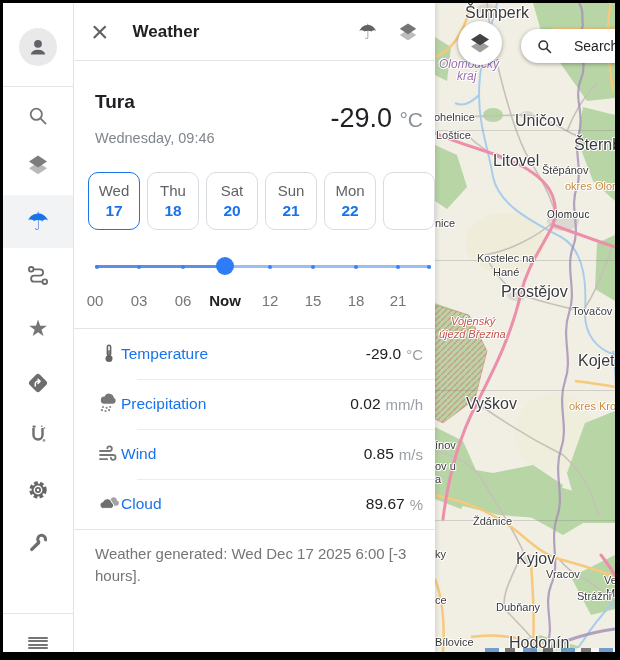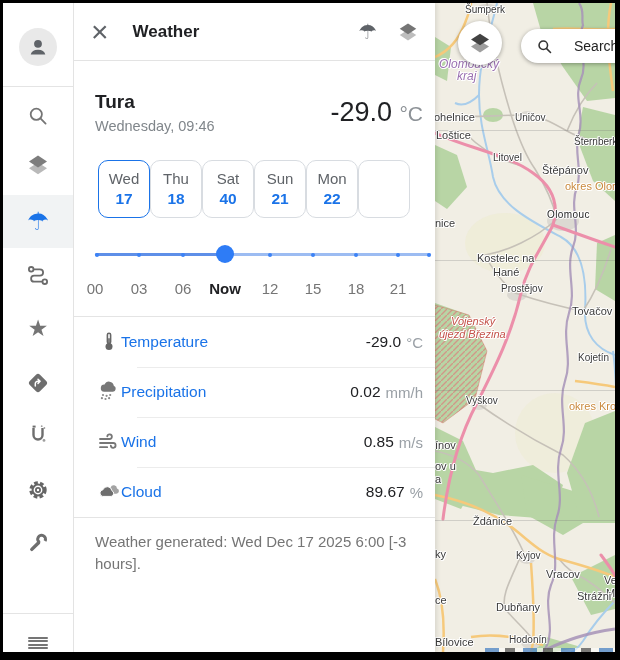--- a/index.html
+++ b/index.html
@@ -22,25 +22,25 @@
   .panel{position:absolute;left:70px;top:0;width:362px;height:100%;background:#fff;z-index:4;
          box-shadow:2px 0 4px rgba(0,0,0,.10);}
   .phead{position:relative;height:57px;border-bottom:1px solid #e3e3e3;display:flex;align-items:center;}
   .close-btn{border:none;background:none;font-size:30px;font-weight:300;color:#5f6368;
              margin-left:12px;cursor:pointer;line-height:1;padding:0 6px;}
   .ptitle{font-size:17px;font-weight:700;color:#202124;margin-left:18px;}
   .phead-icons{margin-left:auto;margin-right:16px;display:flex;align-items:center;gap:20px;}
   .umb-h{font-size:21px;color:#5f6368;}
   .loc-row{display:flex;align-items:center;justify-content:space-between;padding:30px 12px 0 22px;}
   .loc-name{font-size:19px;font-weight:700;color:#202124;}
-  .loc-date{font-size:14.5px;color:#80868b;margin-top:5px;}
+  .loc-date{font-size:14.5px;color:#80868b;margin-top:17px;}
   .temp{white-space:nowrap;}
   .temp-val{font-size:27px;color:#202124;}
   .temp-unit{font-size:21px;color:#8d9297;margin-left:3px;}
-  .days{display:flex;gap:0;padding-left:25px;margin-top:26px;overflow:hidden;}
+  .days{display:flex;gap:7px;padding-left:15px;margin-top:26px;overflow:hidden;}
   .day-card{flex:0 0 50px;height:56px;border:1px solid #d8dce1;border-radius:10px;background:#fff;
             display:flex;flex-direction:column;align-items:center;justify-content:center;gap:3px;cursor:pointer;}
   .day-card.sel{border:1.5px solid #1a73e8;}
   .day-lbl{font-size:15px;color:#5f6368;}
   .day-date{font-size:15.5px;color:#1a73e8;font-weight:600;}
   .slider{position:relative;height:48px;margin-top:14px;}
   .track{position:absolute;top:21px;left:22px;width:336px;height:3px;border-radius:2px;background:#9cbcf2;}
   .track-fill{position:absolute;top:21px;left:22px;width:130px;height:3px;border-radius:2px;background:#5e8fe8;}
   .tick{position:absolute;top:21px;width:4px;height:4px;margin-top:-0.5px;border-radius:50%;background:#3b82f6;}
   .thumb{position:absolute;top:13px;left:143px;width:18px;height:18px;border-radius:50%;background:#2e7cf6;cursor:pointer;}
@@ -54,21 +54,21 @@
   .dlabel{font-size:15.5px;color:#1a73e8;margin-left:0;cursor:pointer;}
   .dval{margin-left:auto;font-size:15.5px;color:#202124;}
   .dunit{font-size:15px;color:#9aa0a6;margin-left:5px;}
   .pfooter{padding:13px 26px 0 22px;font-size:15px;color:#757575;line-height:1.45;width:320px;}
 
   
   .map{position:absolute;left:432px;top:0;width:180px;height:100%;overflow:hidden;background:#f1eee4;}
   .map svg.base{position:absolute;left:0;top:0;}
   .mlabel{position:absolute;font-size:11px;color:#3a3a3a;white-space:nowrap;
           text-shadow:1px 0 0 #fff,-1px 0 0 #fff,0 1px 0 #fff,0 -1px 0 #fff,1px 1px 0 #fff,-1px -1px 0 #fff;}
-  .mlabel.lg{font-size:10px;}
+  .mlabel.lg{font-size:16px;}
   .mlabel.city{font-size:10px;color:#1f1f1f;letter-spacing:.4px;}
   .mlabel.district{color:#c9893c;}
   .mlabel.region{color:#9a6fb0;font-style:italic;font-size:12px;}
   .mlabel.mil{color:#c4524a;font-style:italic;}
   .fab{position:absolute;left:23px;top:18px;width:44px;height:44px;border-radius:50%;background:#fff;
        border:none;box-shadow:0 1px 4px rgba(0,0,0,.35);display:flex;align-items:center;justify-content:center;cursor:pointer;}
   .search-pill{position:absolute;left:86px;top:26px;height:34px;border-radius:17px;background:#fff;border:none;
        box-shadow:0 1px 4px rgba(0,0,0,.35);display:flex;align-items:center;gap:21px;padding:0 15px;cursor:pointer;}
   .search-pill span{font-size:14px;font-weight:500;color:#1f1f1f;}
   .attrib{position:absolute;left:50px;right:0;bottom:0;height:4px;opacity:.75;
@@ -190,21 +190,21 @@
       <div class="day-card sel">
         <span class="day-lbl">Wed</span>
         <span class="day-date">17</span>
         </div>
       <div class="day-card">
         <span class="day-lbl">Thu</span>
         <span class="day-date">18</span>
         </div>
       <div class="day-card">
         <span class="day-lbl">Sat</span>
-        <span class="day-date">40</span>
+        <span class="day-date">20</span>
         </div>
       <div class="day-card">
         <span class="day-lbl">Sun</span>
         <span class="day-date">21</span>
         </div>
       <div class="day-card">
         <span class="day-lbl">Mon</span>
         <span class="day-date">22</span>
         </div>
       <div class="day-card">

